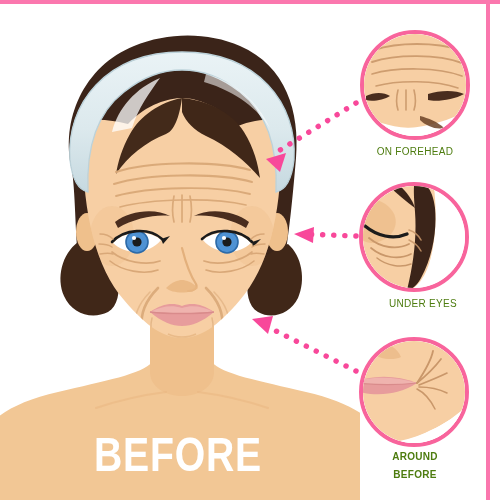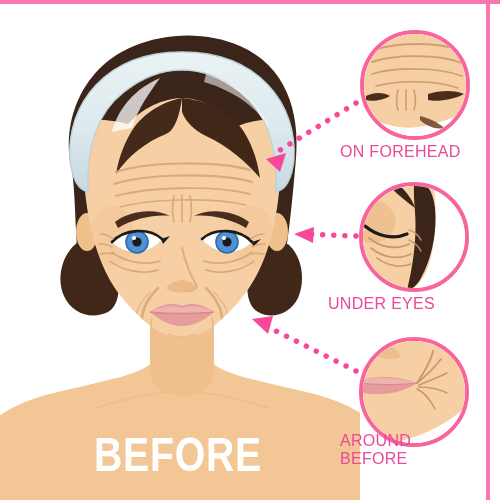--- a/index.html
+++ b/index.html
@@ -26,23 +26,23 @@
   }
 
   
   .detail{position:absolute;}
   .circle{
     position:absolute;border-radius:50%;overflow:hidden;
     box-sizing:border-box;border:4px solid #F8649C;background:#ffffff;
   }
   .circle svg{display:block;}
   .detail-label{
-    position:absolute;color:#ec4899;
+    position:absolute;text-align:center;color:#4d7c0f;
     font-family:"Liberation Sans",sans-serif;
-    font-weight:normal;font-size:16px;letter-spacing:.3px;line-height:18px;
+    font-weight:normal;font-size:10px;letter-spacing:.3px;line-height:18px;
   }
 
   
   .connector{position:absolute;left:0;top:0;width:500px;height:500px;pointer-events:none;}
 </style>
 </head>
 <body>
 
 <div id="stage">
 
@@ -299,21 +299,21 @@
             <path d="M14,72 C24,80 38,82 48,78" stroke-width="1.5"></path>
           </g>
 
           <g stroke="#C9976A" fill="none" stroke-linecap="round" opacity=".85">
             <path d="M46,44 C52,46 56,50 58,54" stroke-width="1.6"></path>
             <path d="M46,54 C52,57 56,61 58,65" stroke-width="1.5"></path>
           </g>
         </g>
       </svg>
     </div>
-    <div class="detail-label" style="left:328px;top:295px;width:150px;">UNDER EYES</div>
+    <div class="detail-label" style="left:348px;top:295px;width:150px;">UNDER EYES</div>
   </div>
 
   <div class="detail">
     <div class="circle" style="left:359px;top:337px;width:110px;height:110px;">
       <svg width="102" height="102" viewBox="0 0 102 102" xmlns="http://www.w3.org/2000/svg">
         <rect width="102" height="102" fill="#ffffff"></rect>
         <g>
 
           <path d="M-6,-6 H108 V62 C96,74 80,84 62,92 C44,100 22,104 -6,104 Z" fill="#F7CFA4"></path>
           <path d="M108,60 C96,74 78,86 58,94 C38,102 16,106 -6,106
@@ -328,19 +328,19 @@
           <g stroke="#C9976A" fill="none" stroke-linecap="round">
             <path d="M54,42 C62,30 68,20 70,10" stroke-width="1.8"></path>
             <path d="M54,42 C64,34 72,26 78,18" stroke-width="1.7"></path>
             <path d="M56,44 C66,40 76,36 84,32" stroke-width="1.6"></path>
             <path d="M56,46 C66,46 76,48 84,52" stroke-width="1.6"></path>
             <path d="M54,48 C62,52 68,60 72,68" stroke-width="1.5"></path>
           </g>
         </g>
       </svg>
     </div>
-    <div class="detail-label" style="left:340px;top:432px;width:150px;">
+    <div class="detail-label" style="left:340px;top:448px;width:150px;font-weight:bold;">
       <div>AROUND</div>
       <div>BEFORE</div>
     </div>
   </div>
 
 </div>
 
 </body></html>

